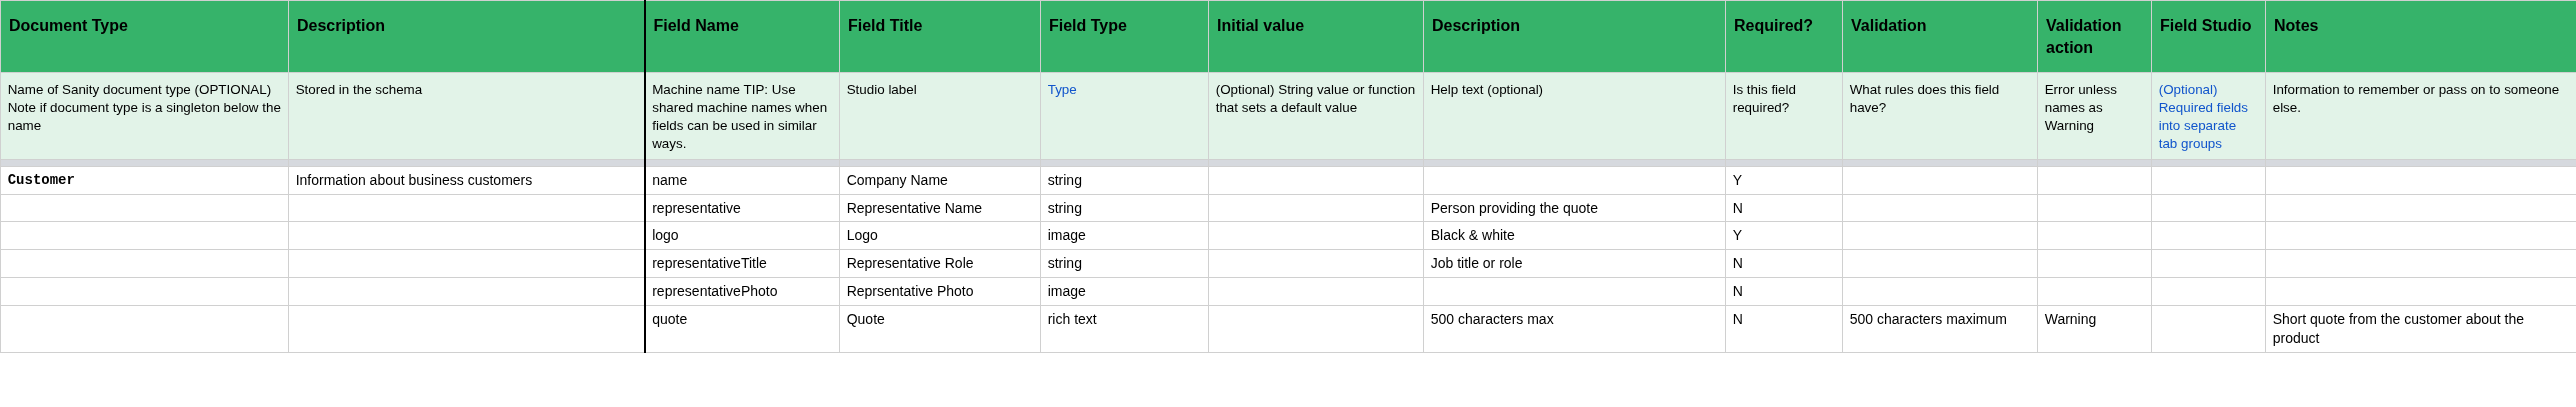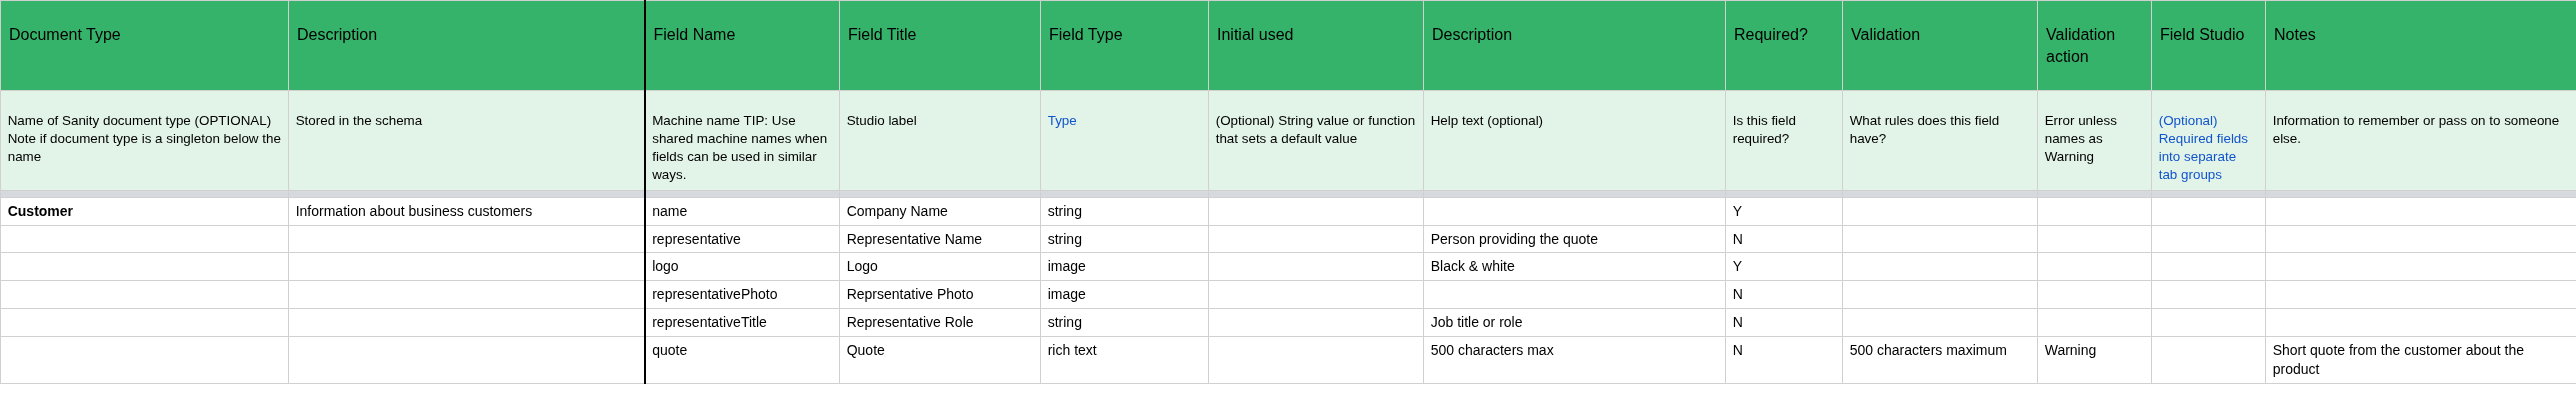--- a/index.html
+++ b/index.html
@@ -32,50 +32,50 @@
   th, td {
     border: 0.7px solid #d0d0d0;
     padding: 4px 6.7px 4px 6.7px;
     vertical-align: top;
     text-align: left;
     line-height: 1.35;
     overflow: hidden;
   }
   thead th.header {
     background: #36b36a;
-    font-weight: 400;
+    font-weight: 700;
     font-size: 16px;
     color: #000;
-    padding: 23px 8px;
+    padding: 14px 8px;
   }
   tbody tr.desc td {
     background: #e2f3e8;
     font-size: 13.4px;
     color: #000;
-    padding-top: 21px;
+    padding-top: 8px;
     padding-bottom: 5.4px;
   }
   tbody tr.data td {
     background: #fff;
     font-size: 14px;
   }
   tbody tr.gap td {
     background: #d6d9de;
     height: 6.7px;
     padding: 0;
     border-left: 0.7px solid #d0d0d0;
     border-right: 0.7px solid #d0d0d0;
   }
   .thick-left {
     border-left: 2.7px solid #000 !important;
   }
   a.link {
     color: #1155cc;
   }
-  .bold { font-weight: 700; }
+  .bold { font-weight: 700; font-family: Liberation Mono, monospace; }
 </style>
 </head>
 <body>
 
 <table>
   <colgroup>
     <col class="c0">
       <col class="c1">
       <col class="c2">
       <col class="c3">
@@ -88,21 +88,21 @@
       <col class="c10">
       <col class="c11">
   </colgroup>
   <thead>
     <tr>
       <th class="header">Document Type</th>
       <th class="header">Description</th>
       <th class="header thick-left">Field Name</th>
       <th class="header">Field Title</th>
       <th class="header">Field Type</th>
-      <th class="header">Initial used</th>
+      <th class="header">Initial value</th>
       <th class="header">Description</th>
       <th class="header">Required?</th>
       <th class="header">Validation</th>
       <th class="header">Validation action</th>
       <th class="header">Field Studio</th>
       <th class="header">Notes</th>
     </tr>
   </thead>
   <tbody>
     <tr class="desc">
@@ -174,48 +174,48 @@
         <td>Black &amp; white</td>
         <td>Y</td>
         <td></td>
         <td></td>
         <td></td>
         <td></td>
       </tr>
       <tr class="data">
         <td></td>
         <td></td>
+        <td class="thick-left">representativeTitle</td>
+        <td>Representative Role</td>
+        <td>string</td>
+        <td></td>
+        <td>Job title or role</td>
+        <td>N</td>
+        <td></td>
+        <td></td>
+        <td></td>
+        <td></td>
+      </tr>
+      <tr class="data">
+        <td></td>
+        <td></td>
         <td class="thick-left">representativePhoto</td>
         <td>Reprsentative Photo</td>
         <td>image</td>
         <td></td>
         <td></td>
         <td>N</td>
         <td></td>
         <td></td>
         <td></td>
         <td></td>
       </tr>
       <tr class="data">
         <td></td>
         <td></td>
-        <td class="thick-left">representativeTitle</td>
-        <td>Representative Role</td>
-        <td>string</td>
-        <td></td>
-        <td>Job title or role</td>
-        <td>N</td>
-        <td></td>
-        <td></td>
-        <td></td>
-        <td></td>
-      </tr>
-      <tr class="data">
-        <td></td>
-        <td></td>
         <td class="thick-left">quote</td>
         <td>Quote</td>
         <td>rich text</td>
         <td></td>
         <td>500 characters max</td>
         <td>N</td>
         <td>500 characters maximum</td>
         <td>Warning</td>
         <td></td>
         <td>Short quote from the customer about the product</td>

